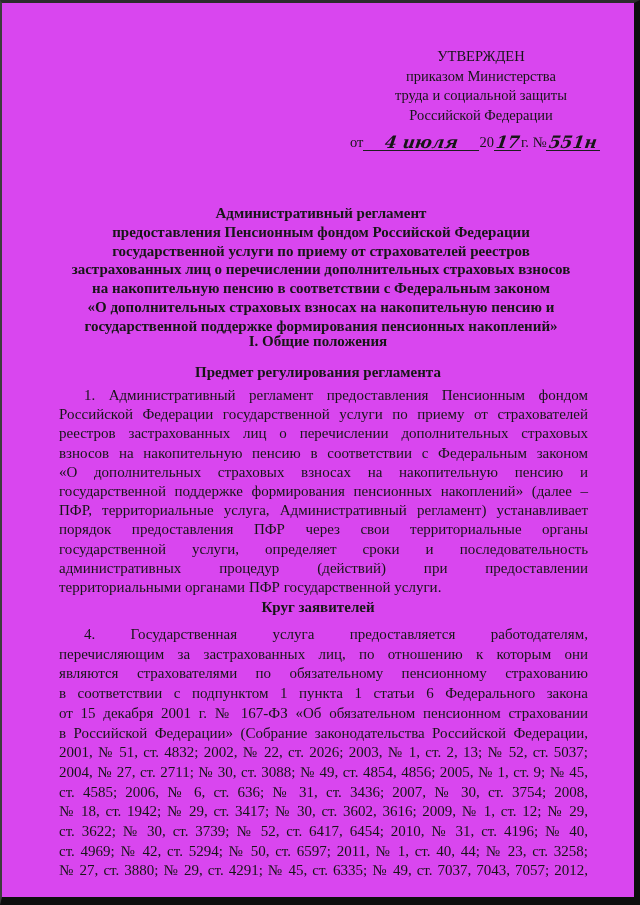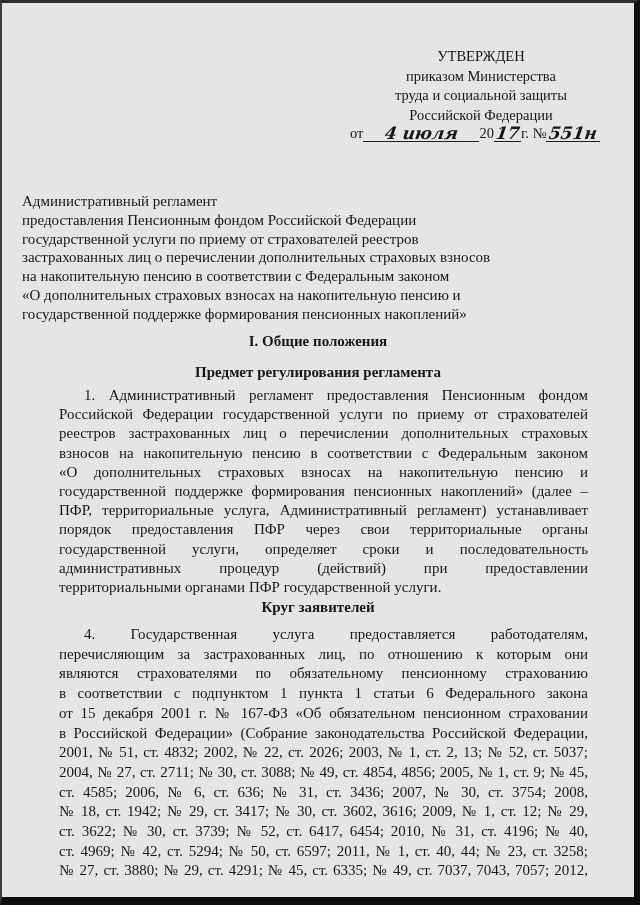--- a/index.html
+++ b/index.html
@@ -1,42 +1,42 @@
 <!DOCTYPE html>
 <html><head>
 <meta charset="utf-8">
 <style>
   html, body { margin: 0; padding: 0; background: #ffffff; }
   .page {
     position: relative;
     width: 640px;
     height: 905px;
     box-sizing: border-box;
-    background: #e5e5e5;
+    background: #d946ef;
     color: #161616;
     font-family: "Liberation Serif", serif;
     overflow: hidden;
     border-top: 3px solid #2c2c2c;
     border-left: 2px solid #3d3d3d;
     border-right: 6px solid #0e0e0e;
     border-bottom: 8px solid #0e0e0e;
   }
 
   
   .approval {
     position: absolute;
     top: 44px;
     left: 348px;
     width: 262px;
     font-size: 14.5px;
     line-height: 19.5px;
     text-align: center;
   }
   .date-row {
-    margin-top: 0;
+    margin-top: 9px;
     display: flex;
     align-items: flex-end;
     justify-content: flex-start;
     gap: 0;
     white-space: nowrap;
     font-size: 14.5px;
     line-height: 17px;
     text-align: left;
   }
   .blank {
@@ -55,25 +55,25 @@
     font-size: 17px;
     line-height: 15px;
     display: inline-block;
     transform: skewX(-8deg);
     white-space: nowrap;
   }
 
   
   .title {
     position: absolute;
-    top: 189px;
+    top: 201px;
     left: 20px;
     width: 598px;
-    text-align: left;
-    font-weight: normal;
+    text-align: center;
+    font-weight: bold;
     font-size: 15px;
     line-height: 18.8px;
   }
 
   
   .heading {
     position: absolute;
     left: 0;
     width: 100%;
     text-align: center;

